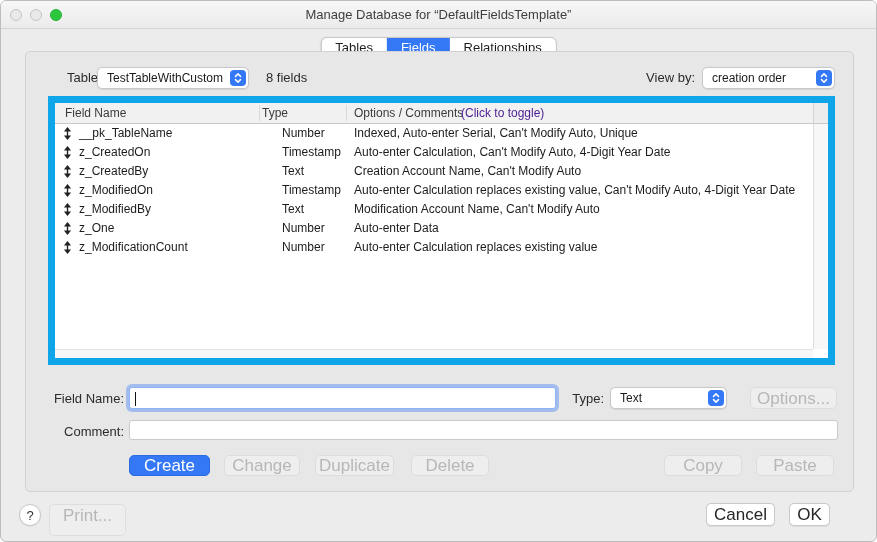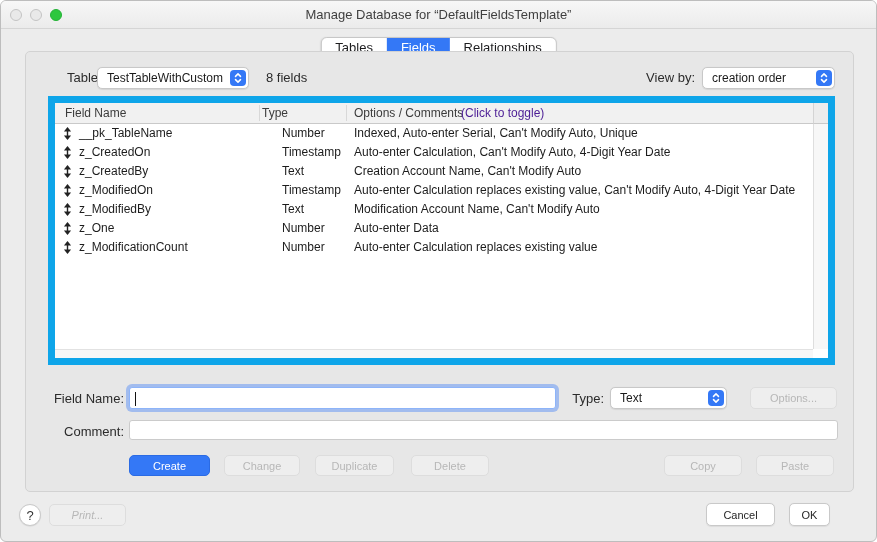--- a/index.html
+++ b/index.html
@@ -105,21 +105,21 @@
   }
   .textfield.focus {
     border:1px solid #8db4f9;
     box-shadow:0 0 0 3px rgba(77,135,247,.45);
   }
   .caret { position:absolute; left:5px; top:4px; width:1px; height:14px; background:#111; }
 
   
   .btn {
     position:absolute; height:21px; line-height:20px; border-radius:5px;
-    font-size:11px; text-align:center; cursor:default;
+    font-size:17px; text-align:center; cursor:default;
   }
   .btn.white { background:#fff; border:1px solid #c9c9c9; color:#262626;
                box-shadow:0 .5px 1px rgba(0,0,0,.07); }
   .btn.primary { background:var(--accent); border:1px solid #2b6be4; color:#fff; font-weight:500; }
   .btn.disabled { background:#eeeeee; border:1px solid #dddddd; color:#b7b7b7; box-shadow:none; }
 
   .helpbtn {
     position:absolute; left:18px; top:503px; width:22px; height:22px; border-radius:50%;
     background:#fff; border:1px solid #c9c9c9; box-shadow:0 .5px 1px rgba(0,0,0,.1);
     font-size:13px; color:#333; text-align:center; line-height:21px; font-weight:500;
@@ -282,16 +282,16 @@
 
     <div class="btn primary" style="left:103px; top:403px; width:81px;">Create</div>
     <div class="btn disabled" style="left:198px; top:403px; width:76px;">Change</div>
     <div class="btn disabled" style="left:289px; top:403px; width:79px;">Duplicate</div>
     <div class="btn disabled" style="left:385px; top:403px; width:78px;">Delete</div>
     <div class="btn disabled" style="left:638px; top:403px; width:78px;">Copy</div>
     <div class="btn disabled" style="left:730px; top:403px; width:78px;">Paste</div>
   </div>
 
   <div class="helpbtn">?</div>
-  <div class="btn disabled" style="left:48px;  top:503px; width:77px; height:22px; line-height:21px;font-style:italic;">Print...</div>
+  <div class="btn disabled" style="left:48px;  top:503px; width:77px; height:32px; line-height:21px;">Print...</div>
   <div class="btn white" style="left:705px; top:502px; width:69px; height:23px; line-height:22px;">Cancel</div>
   <div class="btn white" style="left:788px; top:502px; width:41px; height:23px; line-height:22px;">OK</div>
 </div>
 
 </body></html>

